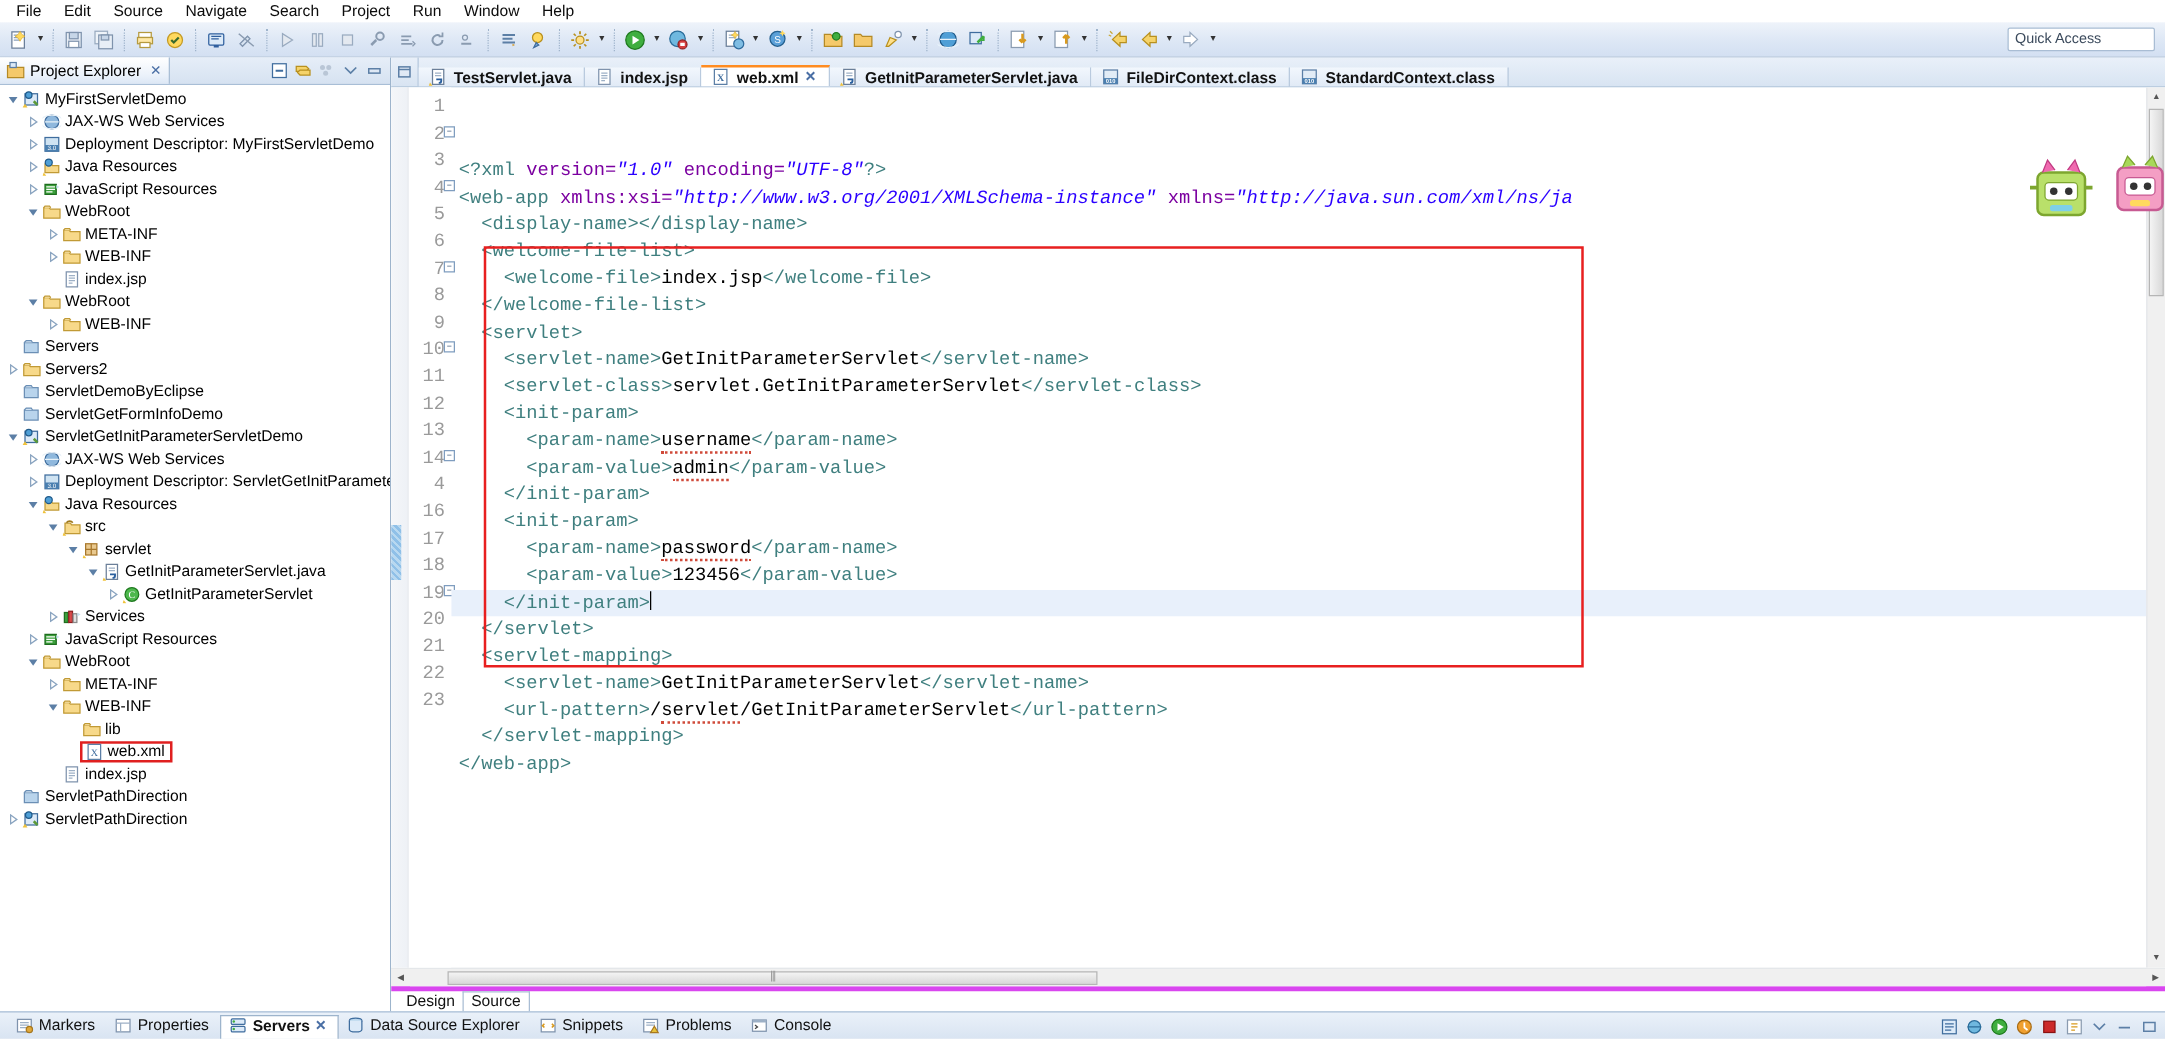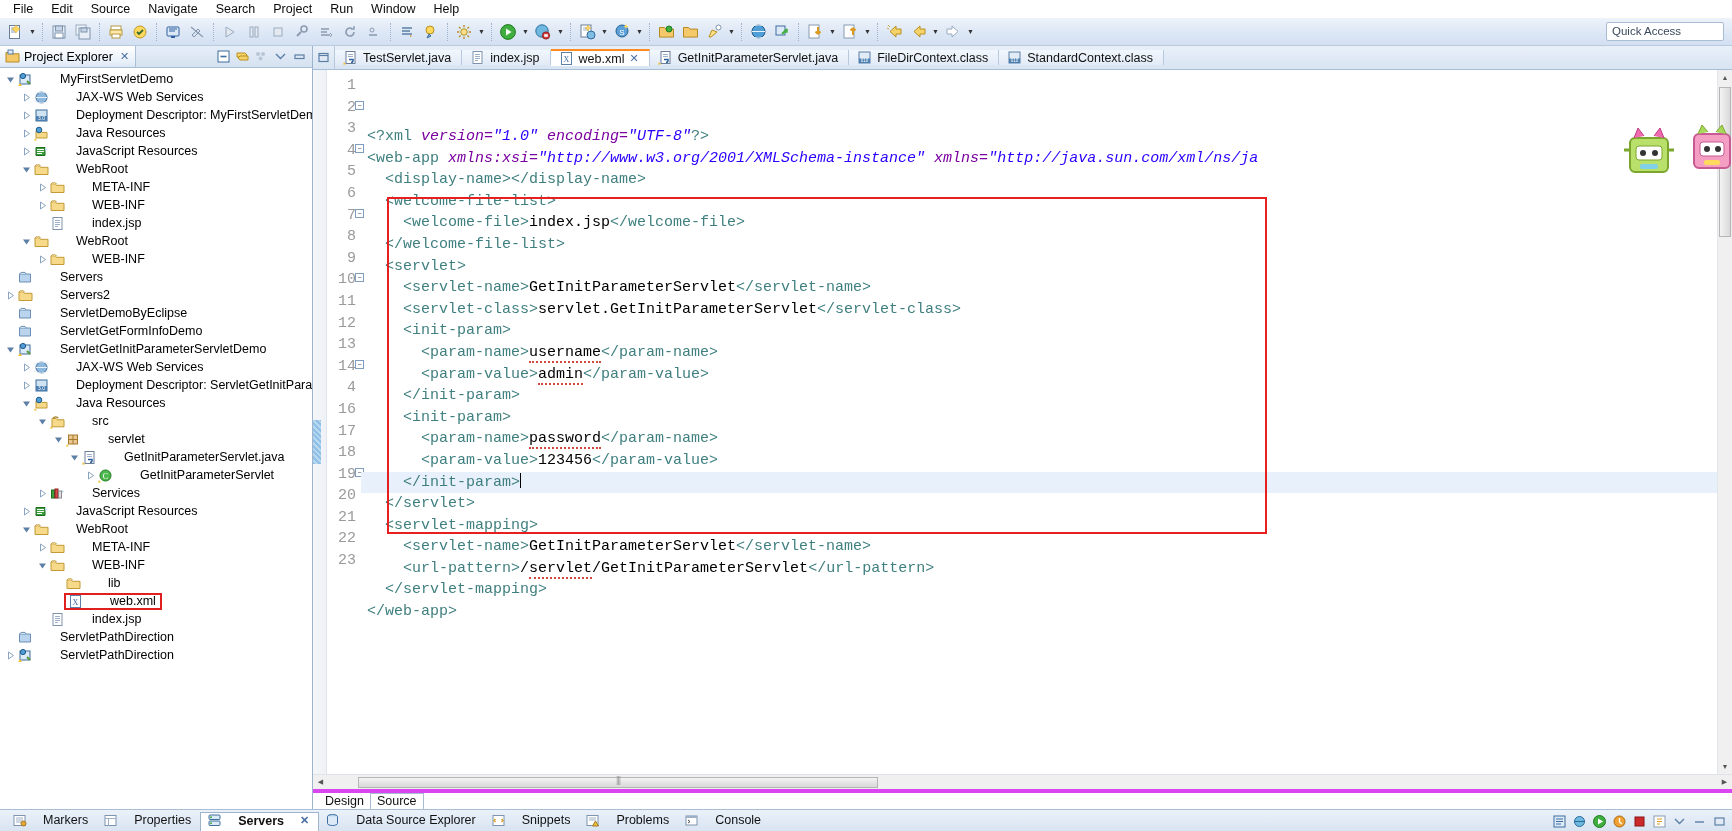--- a/index.html
+++ b/index.html
@@ -112,21 +112,21 @@
     overflow: hidden;
     padding-top: 2px;
     font-size: 12.5px;
   }
   .trow {
     height: 18px;
     display: flex; align-items: center;
     white-space: nowrap;
     line-height: 18px;
   }
-  .tw { display:inline-flex; align-items:center;gap:24px; }
+  .tw { display:inline-flex; align-items:center; }
   .twist {
     width: 13px; flex:0 0 13px;
     display:flex; align-items:center; justify-content:center;
     font-size: 8px; color:#4c6c96;
   }
   .tico { width:17px; flex:0 0 17px; display:flex; align-items:center; justify-content:center; }
   .tlabel { padding-left:2px; color:#000; }
   .sel-box {
     border: 2px solid #e02020;
     display:inline-flex; align-items:center;
@@ -202,21 +202,21 @@
     position: relative;
     overflow: hidden;
     padding-top: 5px;
     font-family: "Liberation Mono", monospace;
     font-size: 15px;
     white-space: pre;
   }
   .cl { height:21.6px; line-height:21.6px; padding-left: 6px; }
   .cl.current { background:#e8f0fb; }
   .tag   { color:#3f7f7f; }
-  .attr  { color:#7b00a0;font-style:italic; }
+  .attr  { color:#7b00a0; }
   .val   { color:#2a00ff; font-style: italic; }
   .txt   { color:#000; }
   .spell { border-bottom: 2px dotted #d04a3a; }
   .caret {
     display:inline-block; width:1px; height:15px;
     background:#000; vertical-align:-2px;
   }
   .chgbar {
     position:absolute; left:0; width:8px;
     background: repeating-linear-gradient(45deg,#8fc0e8 0 2px,#b8d8f0 2px 4px);
@@ -281,21 +281,21 @@
   
   .bottombar {
     height: 22px; flex:0 0 22px;
     display:flex; align-items:center;
     background: linear-gradient(to bottom,#eaf1f9,#d9e4f2);
     border-top:1px solid #a8bed6;
     padding-left: 6px;
     position: relative;
   }
   .bb-tab {
-    display:flex; align-items:center; gap:16px;
+    display:flex; align-items:center; gap:4px;
     padding: 0 9px 3px 6px;
     font-size:12.5px; color:#111;
     height:20px;
   }
   .bb-tab.active {
     background:#ffffff;
     border:1px solid #9db4cc; border-bottom:none;
     font-weight:bold;
   }
   .bb-tab .closeX{ color:#4a6fa5; font-size:11px; }
@@ -1150,21 +1150,21 @@
 
     <div class="editor-area">
 
       <div class="ed-tabrow">
         <div class="ed-minbtn">
           <svg width="13" height="13" viewBox="0 0 13 13">
               <rect x="2" y="2.5" width="9" height="8" fill="none" stroke="#5c7fa6" stroke-width="1.2"></rect>
               <path d="M2 4.5h9" stroke="#5c7fa6" stroke-width="1.2"></path>
             </svg>
         </div>
-        <div id="edtabs" style="display:flex;align-items:center;">
+        <div id="edtabs" style="display:flex;align-items:flex-end;font-weight:bold;">
             <div class="ed-tab">
               <span>
                 <svg width="15" height="15" viewBox="0 0 15 15">
                   <rect x="3" y="1.5" width="9" height="12" fill="#fff" stroke="#6b7f99"></rect>
                   <path d="M5 4.5h5M5 6.5h5" stroke="#9db0c6"></path>
                   <path d="M6 9.5h4v1.2c0 1-.8 1.6-2 1.6" fill="none" stroke="#2a5f9e" stroke-width="1.5"></path>
                   <path d="M1 12l2 2.6h-3z" fill="#f0c23a"></path>
                 </svg>
               </span>
               <span>TestServlet.java</span>

